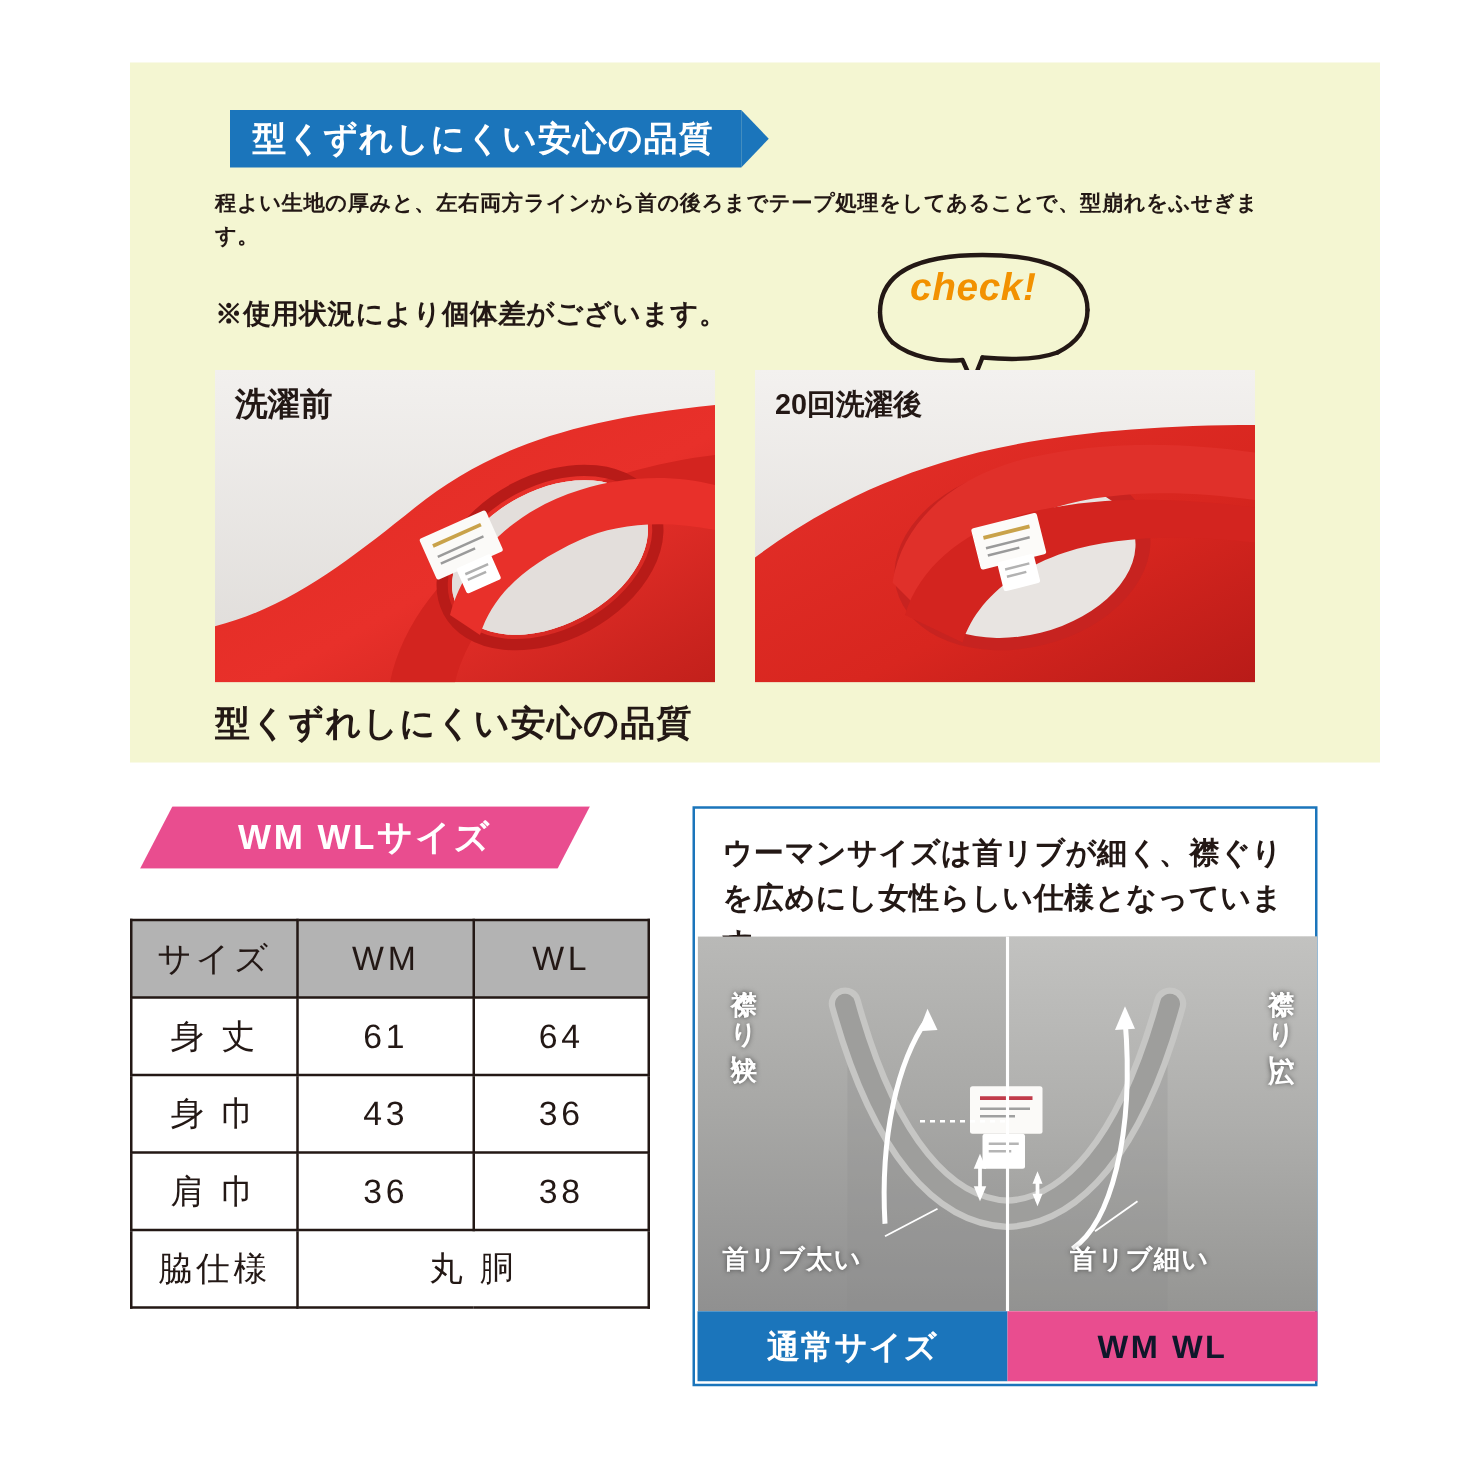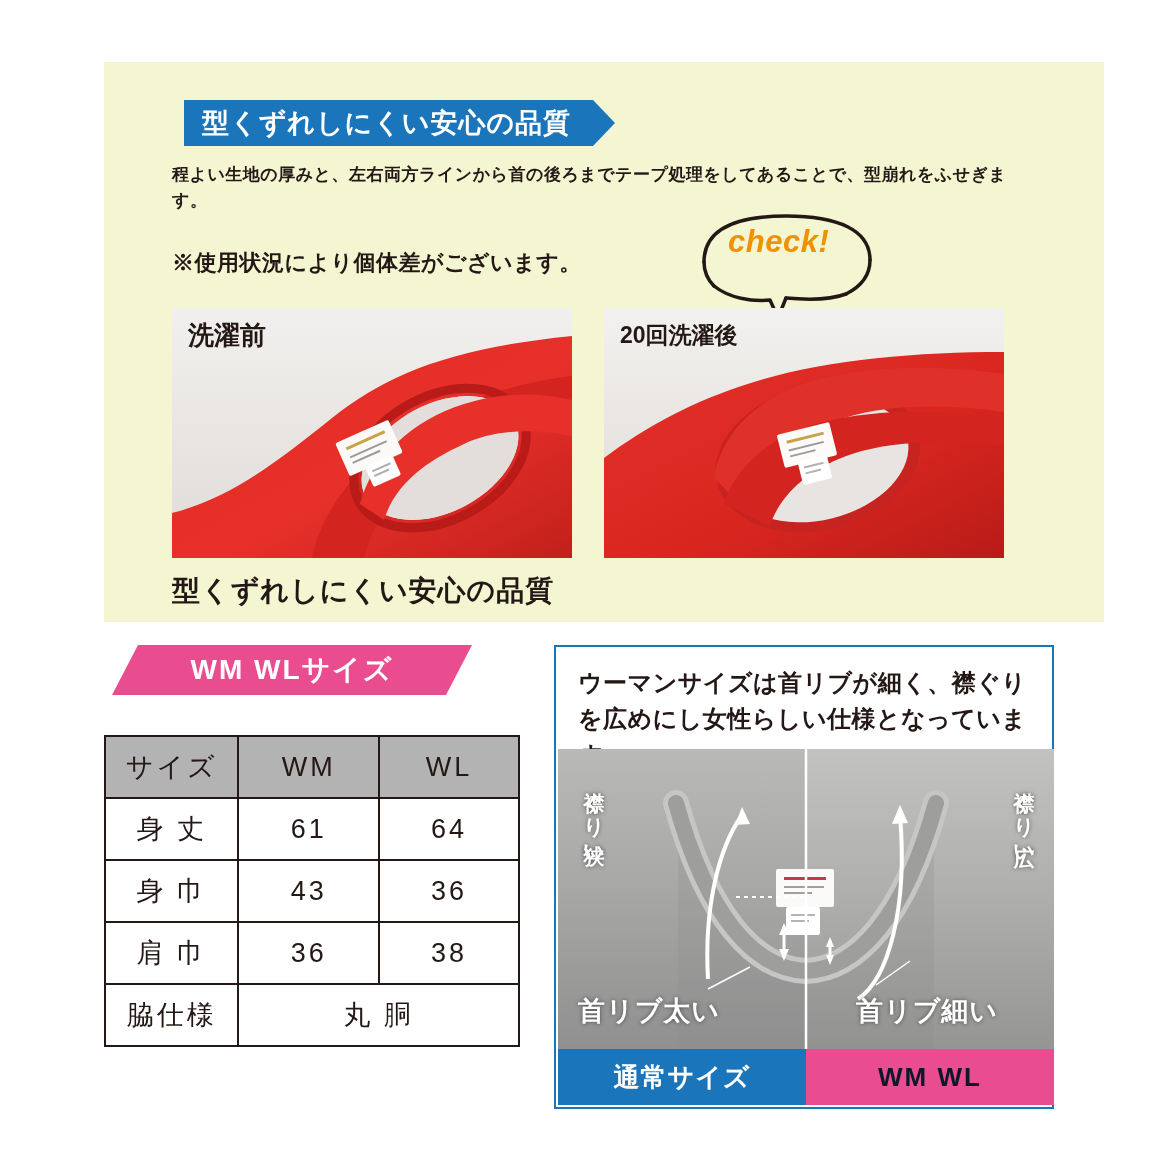--- a/index.html
+++ b/index.html
@@ -13,21 +13,21 @@
     font-family: "Liberation Sans", sans-serif;
     color: #231815;
     position: relative;
     overflow: hidden;
   }
 
   
   .top-panel {
     position: absolute;
     left: 104px;
-    top: 62px;
+    top: 50px;
     width: 1000px;
     height: 560px;
     background: #f4f6d2;
   }
 
   .ribbon {
     position: absolute;
     left: 80px;
     top: 38px;
     height: 46px;
@@ -229,21 +229,21 @@
     writing-mode: vertical-rl;
     color: #ffffff;
     font-size: 21px;
     font-weight: bold;
     letter-spacing: 2px;
     text-shadow: 0 0 4px rgba(0,0,0,0.5);
   }
   .horiz-label {
     position: absolute;
     color: #ffffff;
-    font-size: 27px;
+    font-size: 21px;
     font-weight: bold;
     letter-spacing: 1px;
     text-shadow: 0 0 4px rgba(0,0,0,0.5);
   }
 </style>
 </head>
 <body>
 
 <div class="top-panel">
 

